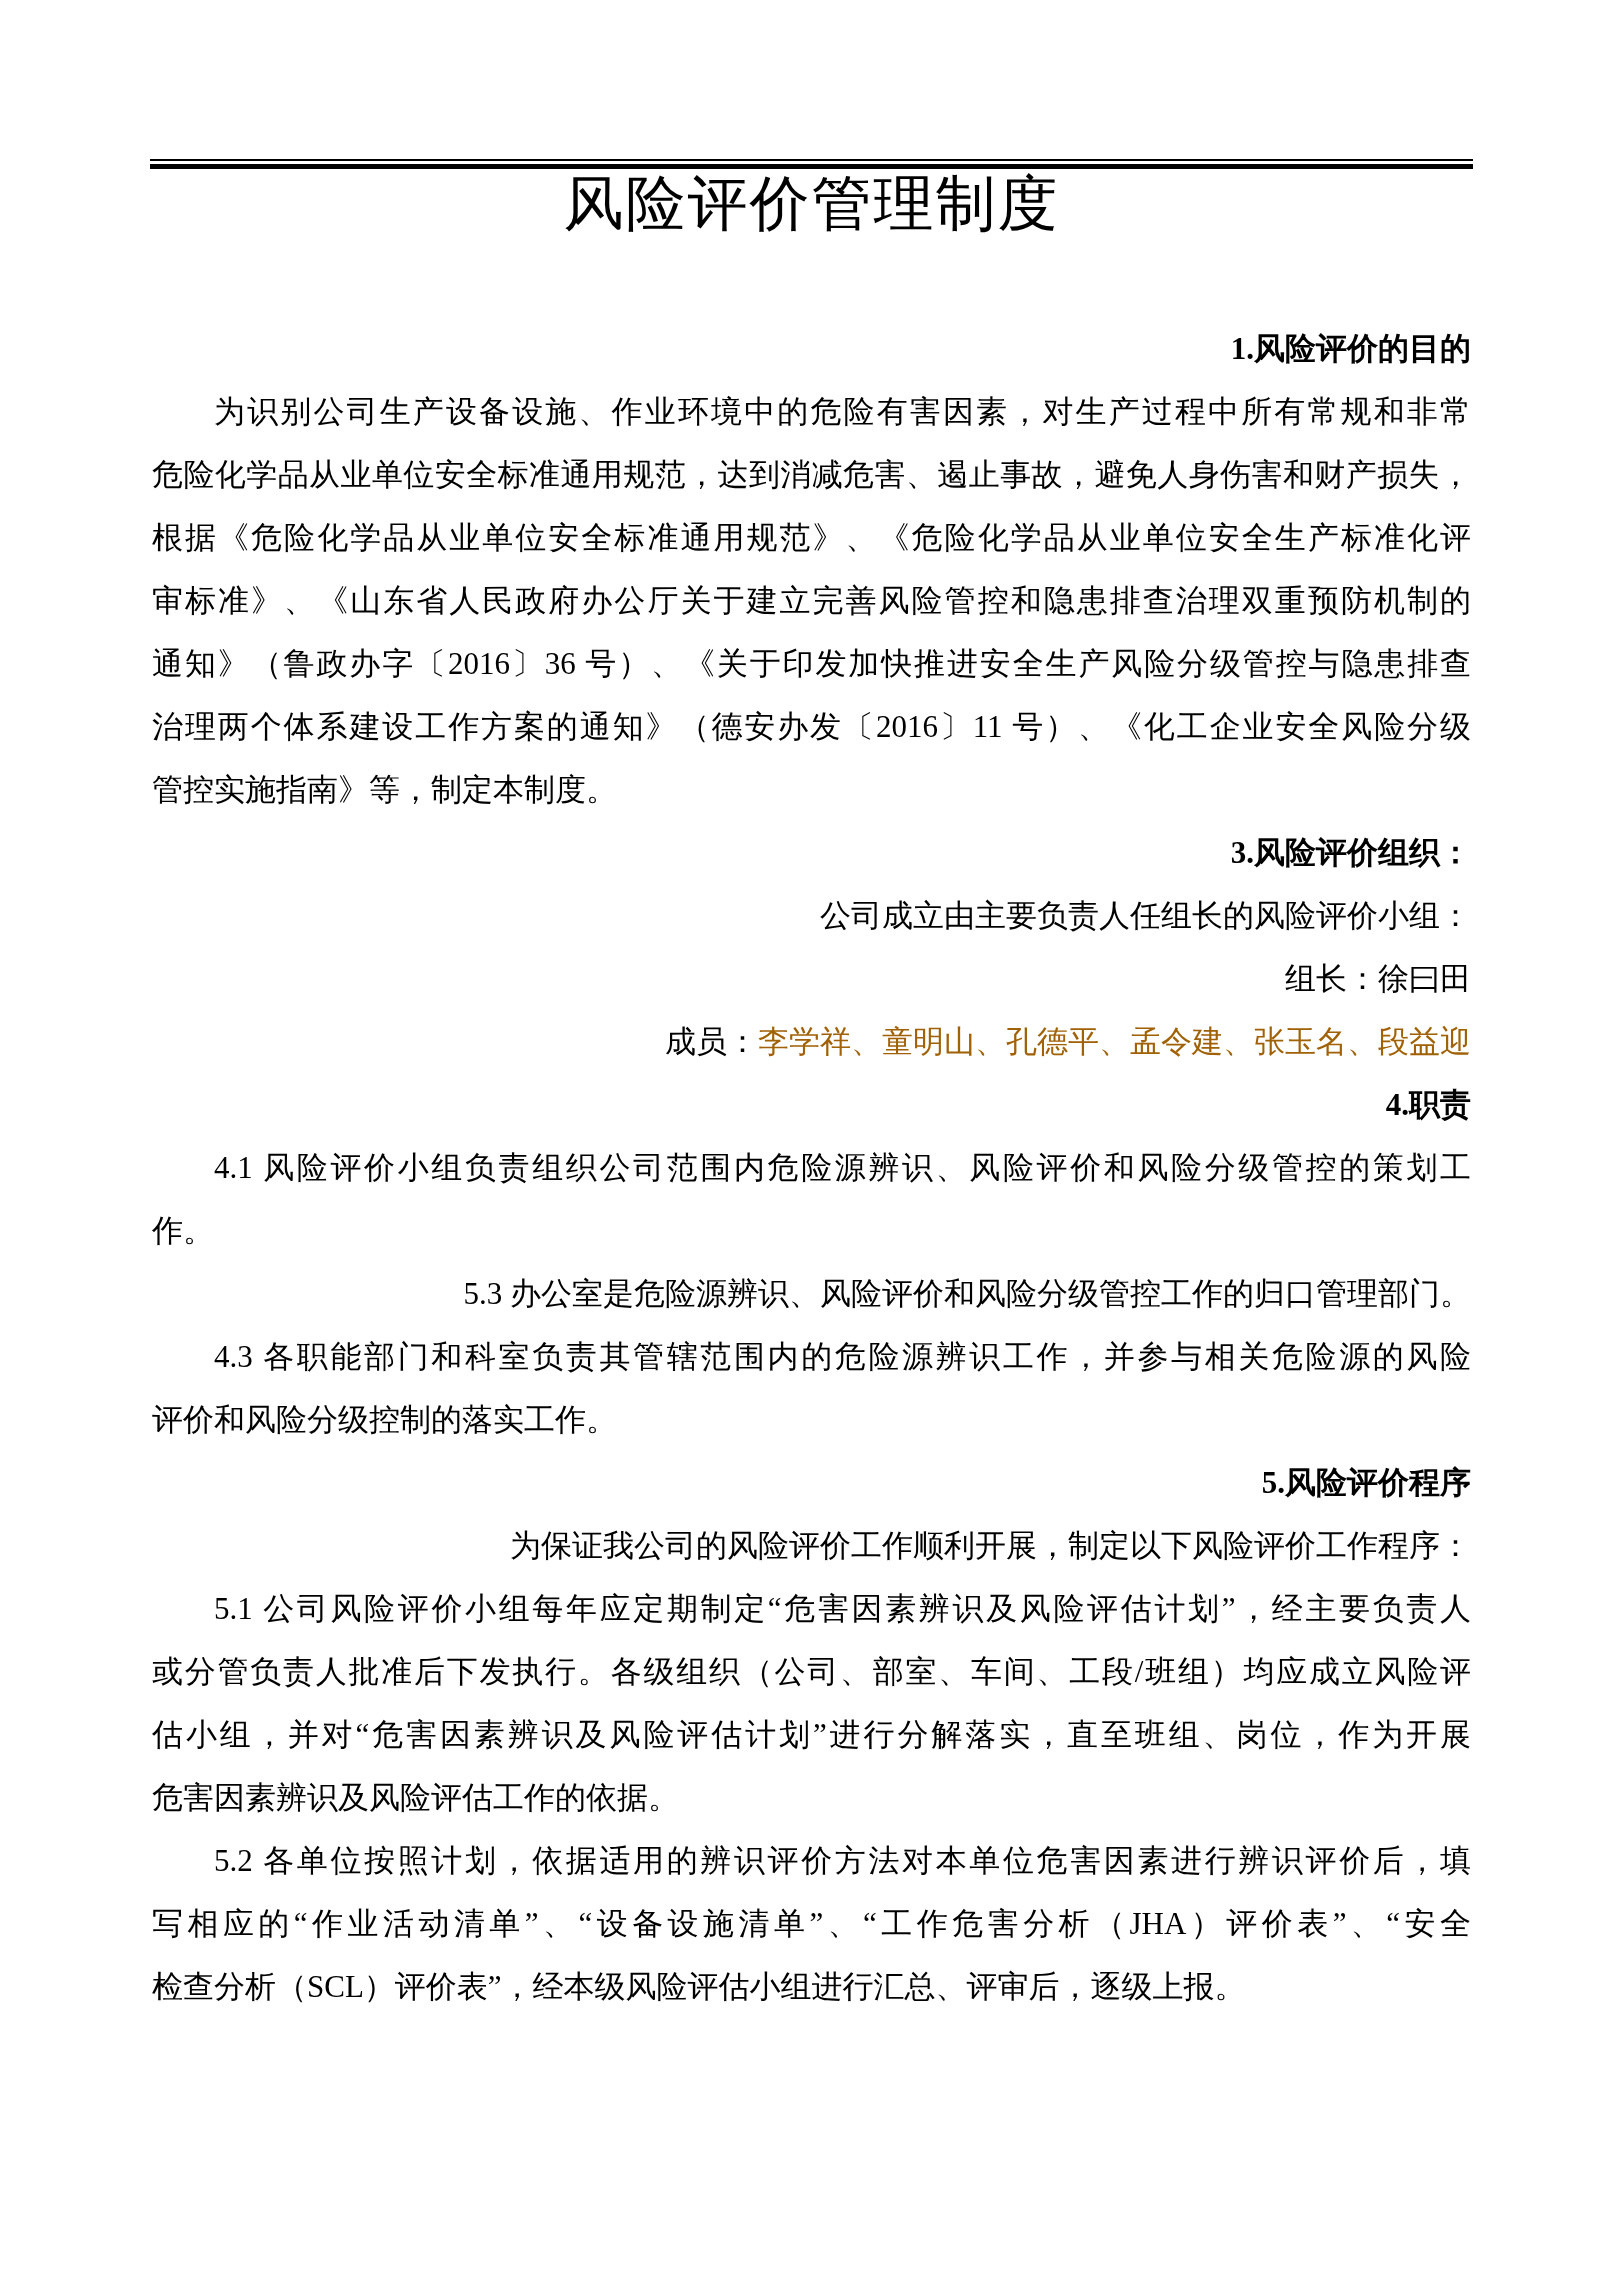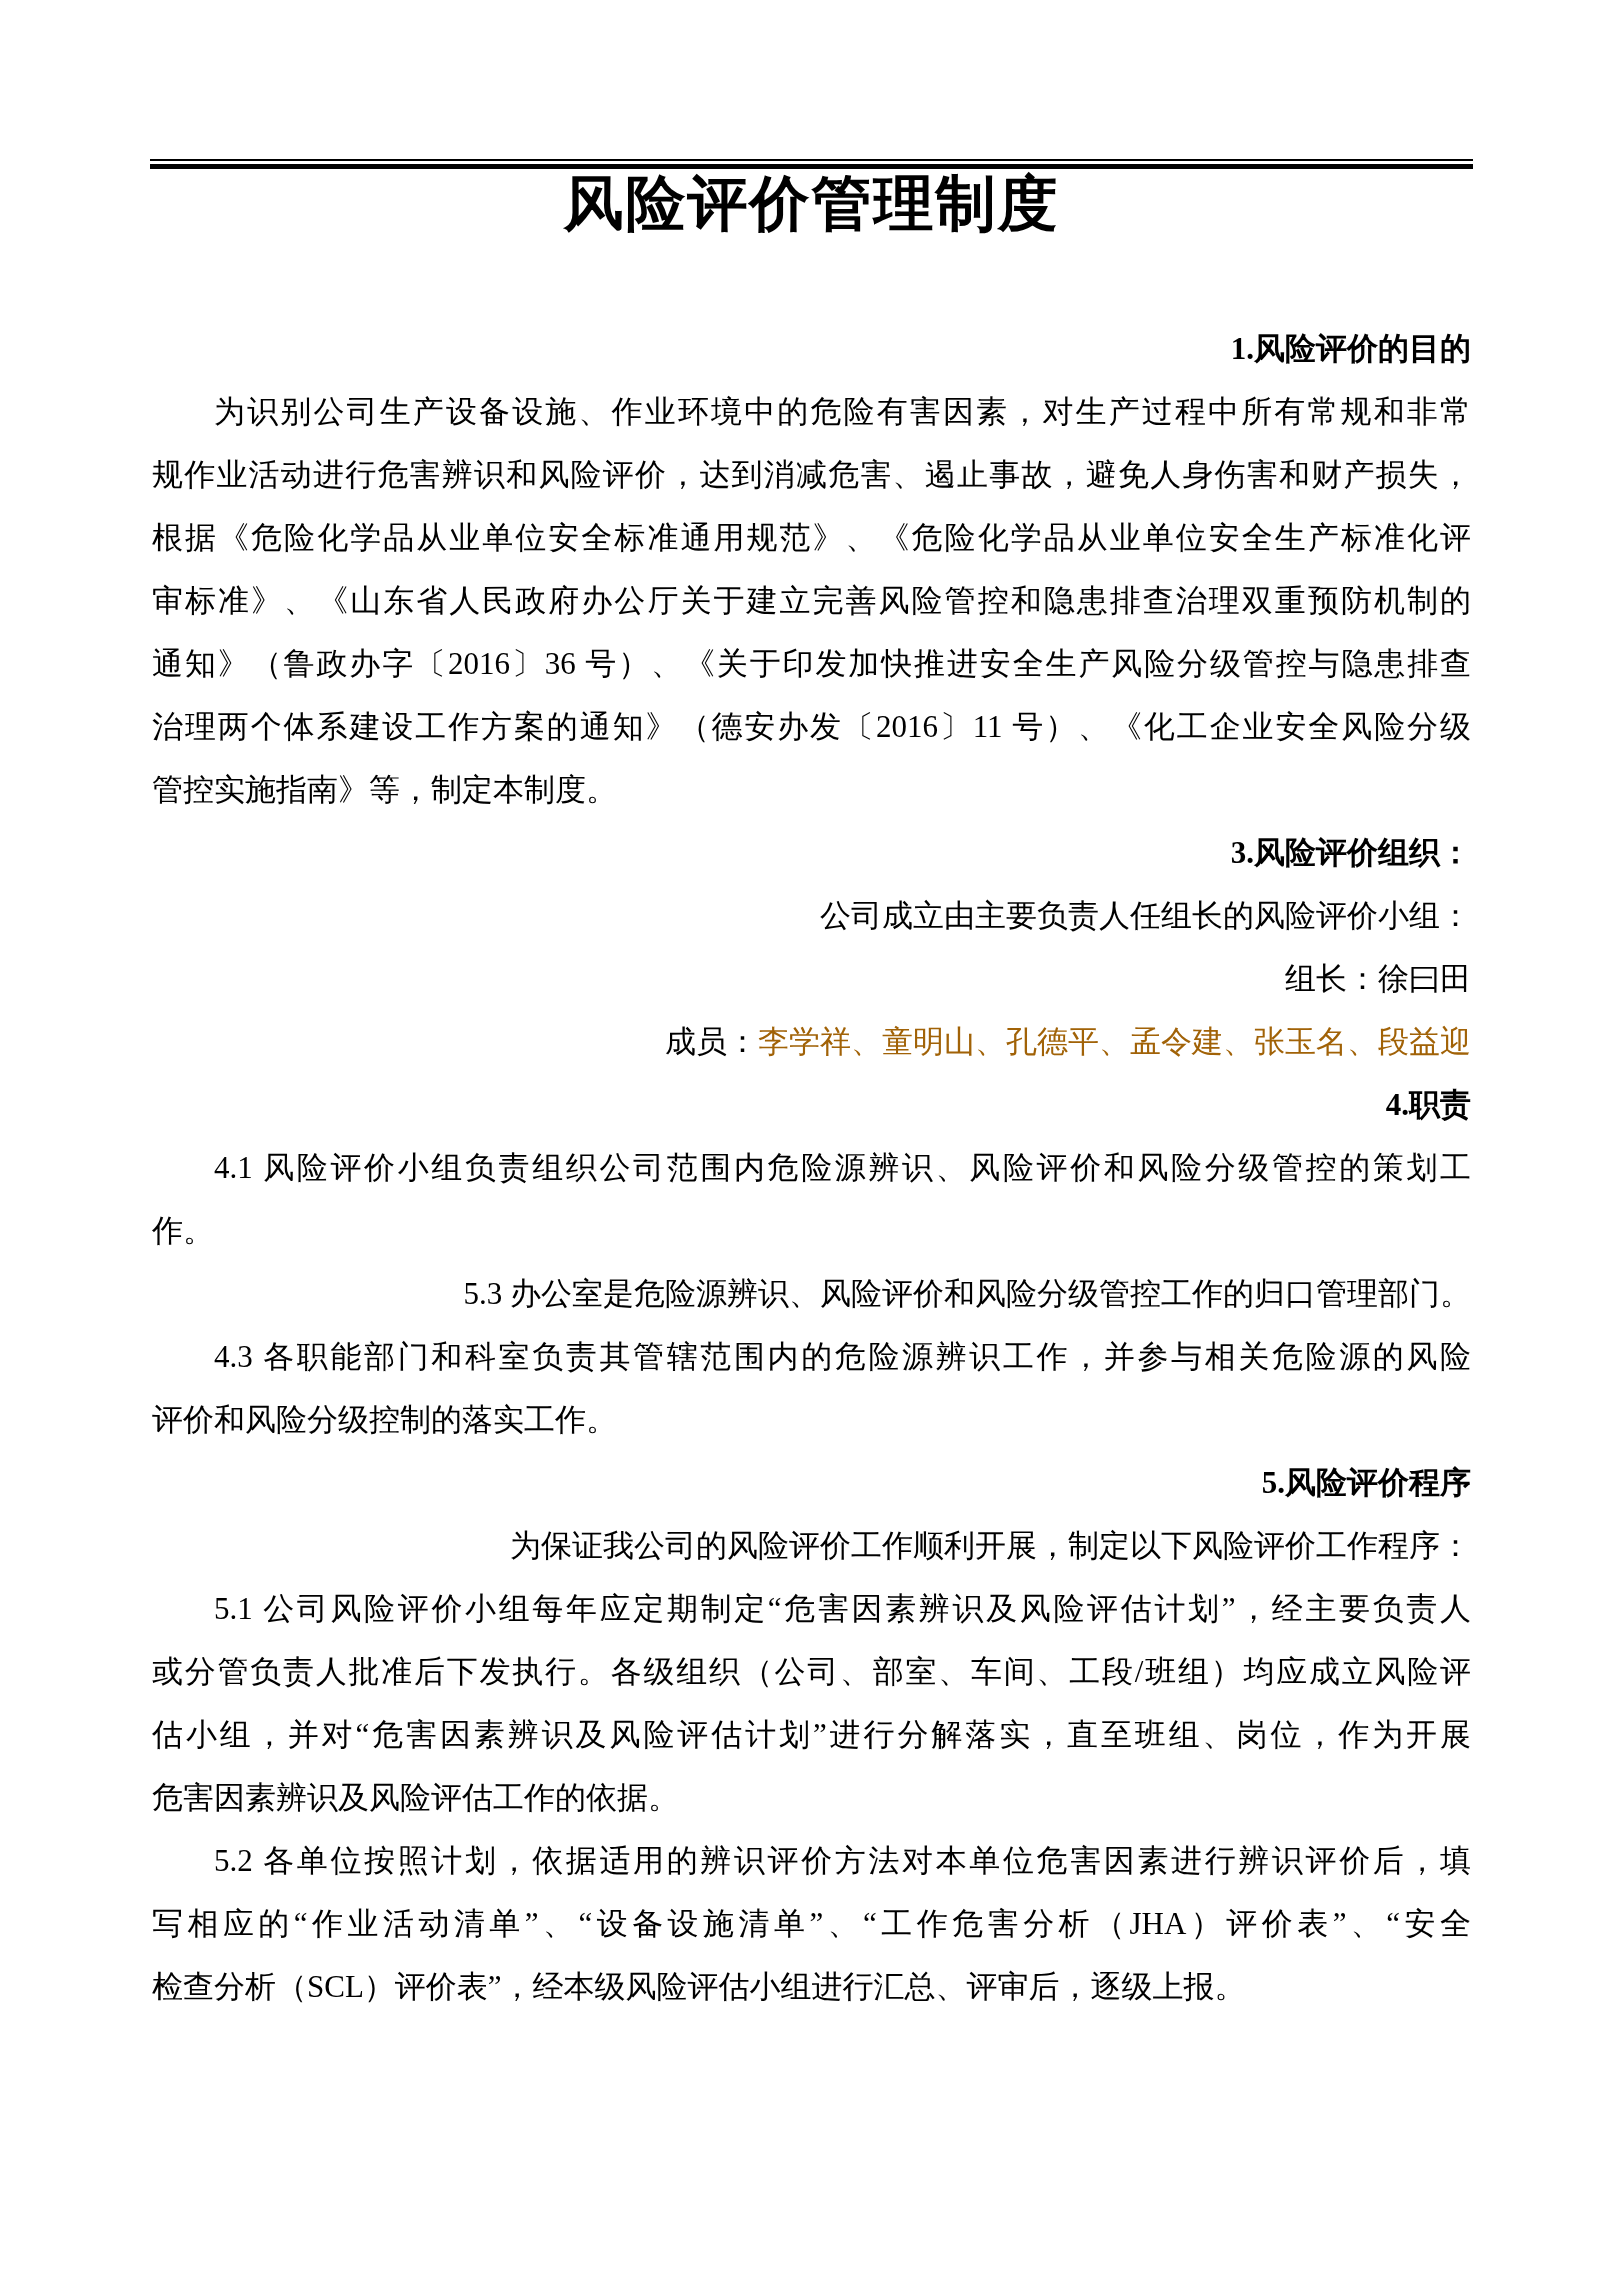--- a/index.html
+++ b/index.html
@@ -14,21 +14,21 @@
   .header-rule{
     position:absolute;left:150px;top:159px;width:1323px;
     height:3.3px;
     border-top:2px solid #000;
     border-bottom:5.2px solid #000;
   }
   .doc-title{
     position:absolute;left:0;right:0;top:162px;
     text-align:center;
     font-size:60px;line-height:85px;
-    font-weight:bold;
+    font-weight:normal;
     letter-spacing:2px;
     white-space:nowrap;
   }
   .content{
     position:absolute;left:152px;top:317px;width:1319px;
   }
   .ln{
     height:63px;line-height:63px;
     font-size:31px;
     white-space:nowrap;
@@ -47,21 +47,21 @@
 
 <div class="page">
 
   <div class="header-rule"></div>
 
   <div class="doc-title">风险评价管理制度</div>
 
   <div class="content">
     <div class="ln h ind">1.风险评价的目的</div>
     <div class="ln ind fill">为识别公司生产设备设施、作业环境中的危险有害因素，对生产过程中所有常规和非常</div>
-    <div class="ln fill">规作业活动进行危害辨识和风险评价，达到消减危害、遏止事故，避免人身伤害和财产损失，</div>
+    <div class="ln fill">危险化学品从业单位安全标准通用规范，达到消减危害、遏止事故，避免人身伤害和财产损失，</div>
     <div class="ln fill">根据《危险化学品从业单位安全标准通用规范》、《危险化学品从业单位安全生产标准化评</div>
     <div class="ln fill">审标准》、《山东省人民政府办公厅关于建立完善风险管控和隐患排查治理双重预防机制的</div>
     <div class="ln fill">通知》（鲁政办字〔2016〕36 号）、《关于印发加快推进安全生产风险分级管控与隐患排查</div>
     <div class="ln fill">治理两个体系建设工作方案的通知》（德安办发〔2016〕11 号）、《化工企业安全风险分级</div>
     <div class="ln">管控实施指南》等，制定本制度。</div>
     <div class="ln h ind">3.风险评价组织：</div>
     <div class="ln ind">公司成立由主要负责人任组长的风险评价小组：</div>
     <div class="ln ind">组长：徐曰田</div>
     <div class="ln ind">
       <span>成员：</span><span style="color: #a16207;">李学祥、童明山、孔德平、孟令建、张玉名、段益迎</span>

